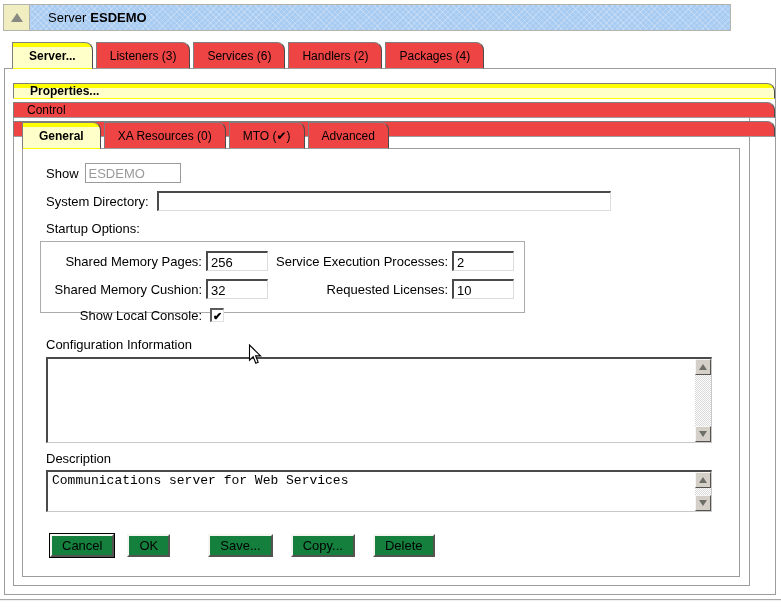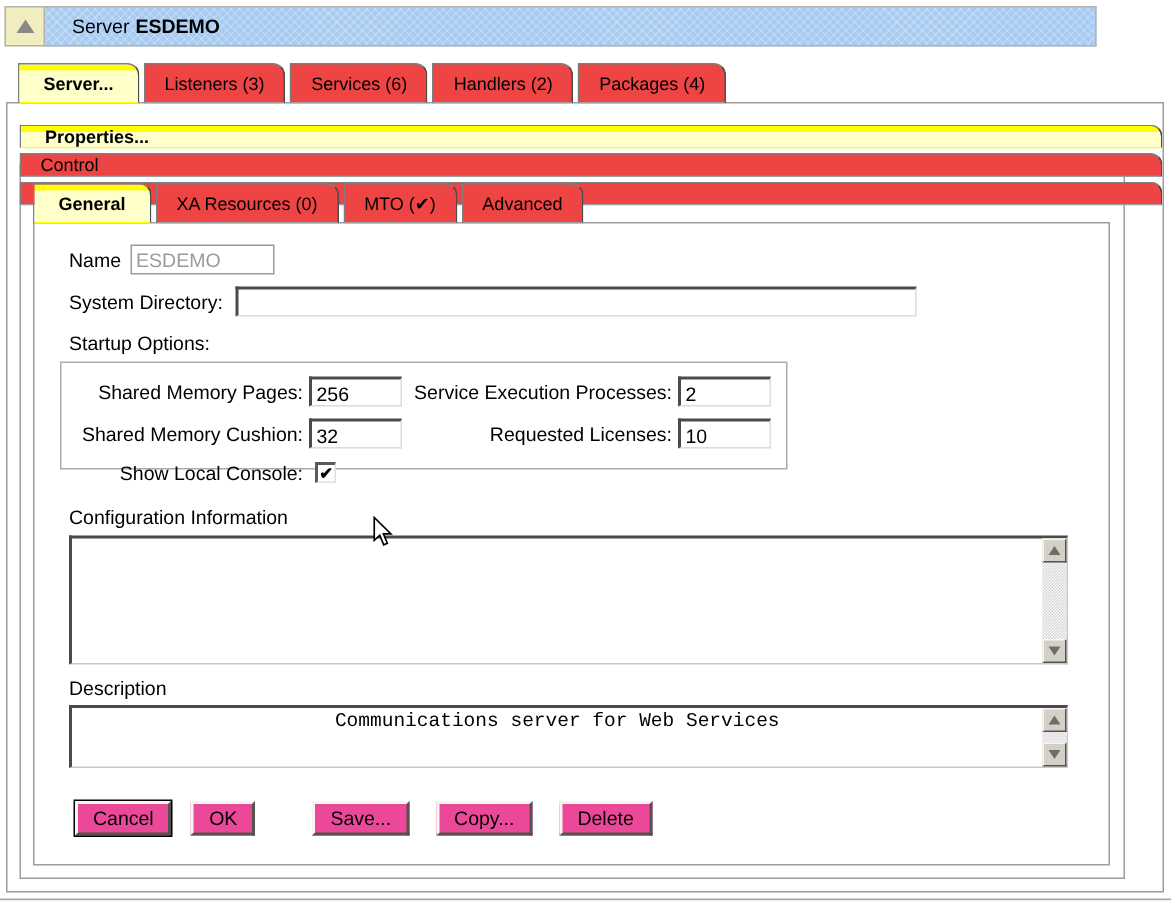--- a/index.html
+++ b/index.html
@@ -64,37 +64,37 @@
 
   .sec-lbl{margin:24px 0 5px 6px;}
   .sec-lbl.desc{margin-top:8px;margin-bottom:4px;}
 
   .tarea{box-sizing:border-box;width:666px;margin-left:6px;border-style:solid;
        border-width:2px 1px 1px 2px;border-color:#4a4a4a #c8c8c8 #c8c8c8 #4a4a4a;background:#fff;
        display:flex;}
   .tarea.cfg{height:86px;}
   .tarea.desc{height:42px;}
   .tarea .txt{flex:1;overflow:hidden;padding:1px 4px;font-family:"Liberation Mono","DejaVu Sans Mono",monospace;
-       font-size:13px;white-space:pre-wrap;text-align:center;}
+       font-size:13px;white-space:pre-wrap;}
   .sbar{width:16px;display:flex;flex-direction:column;background:#d8d8d8;
        background-image:linear-gradient(45deg,#fff 25%,transparent 25%,transparent 75%,#fff 75%),
                         linear-gradient(45deg,#fff 25%,transparent 25%,transparent 75%,#fff 75%);
        background-size:2px 2px;background-position:0 0,1px 1px;}
   .sbtn{box-sizing:border-box;width:16px;height:16px;background:#d4d0c8;
        border:1px solid;border-color:#f6f5f1 #55534f #55534f #f6f5f1;
        display:flex;align-items:center;justify-content:center;cursor:default;}
   .sbar .spacer{flex:1;}
   .arr-up{width:0;height:0;border-left:4px solid transparent;border-right:4px solid transparent;
        border-bottom:6px solid #6e6e68;}
   .arr-dn{width:0;height:0;border-left:4px solid transparent;border-right:4px solid transparent;
        border-top:6px solid #6e6e68;}
 
   
   .btnrow{display:flex;align-items:center;margin:22px 0 0 10px;}
-  .btn{box-sizing:border-box;height:23px;padding:0 10px;background:#ec4899;color:#000;
+  .btn{box-sizing:border-box;height:23px;padding:0 10px;background:#15803d;color:#000;
        border:2px solid;border-color:#f6f5f1 #55534f #55534f #f6f5f1;
        font-family:"Liberation Sans",sans-serif;font-size:13px;display:flex;align-items:center;
        justify-content:center;cursor:default;white-space:nowrap;}
   .btn.default{outline:1px solid #000;}
   .btn.cancel{min-width:57px;margin-right:13px;}
   .btn.ok{min-width:41px;margin-right:38px;}
   .btn.save{min-width:57px;margin-right:18px;}
   .btn.copy{min-width:56px;margin-right:18px;}
   .btn.delete{min-width:54px;text-align:center;}
 
@@ -165,21 +165,21 @@
               <span>MTO (✔)</span>
             </div>
           <div class="tab">
               <span>Advanced</span>
             </div>
         </div>
 
         <div class="box inner">
 
           <div class="frow name-row">
-            <span class="lbl">Name</span>
+            <span class="lbl">Show</span>
             <input class="tin disabled" readonly="" value="ESDEMO" style="">
           </div>
 
           <div class="frow sys-row">
             <span class="lbl">System Directory:</span>
             <input class="tin" value="" style="">
           </div>
 
           <div class="startup-lbl">Startup Options:</div>
 

